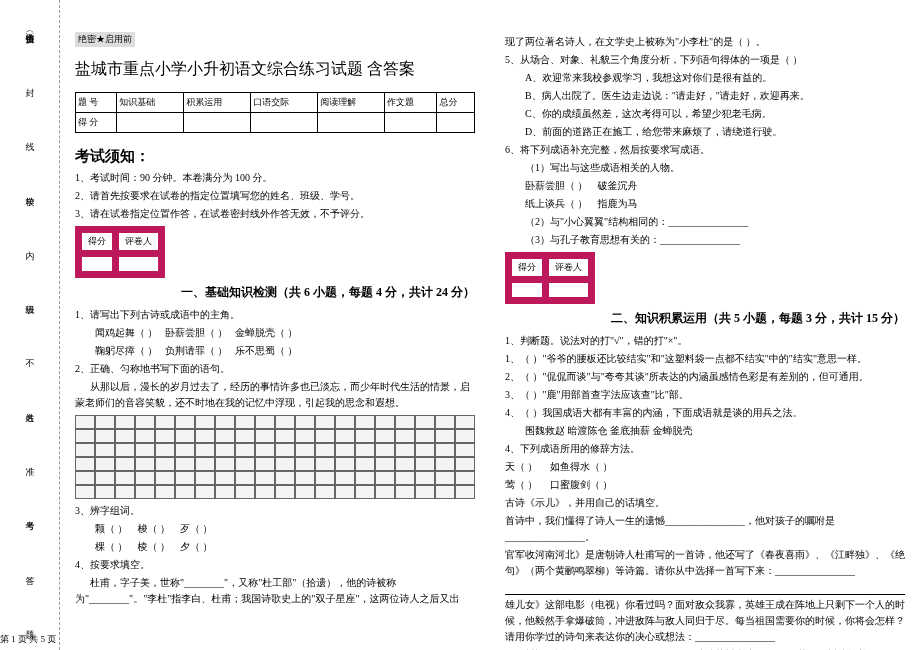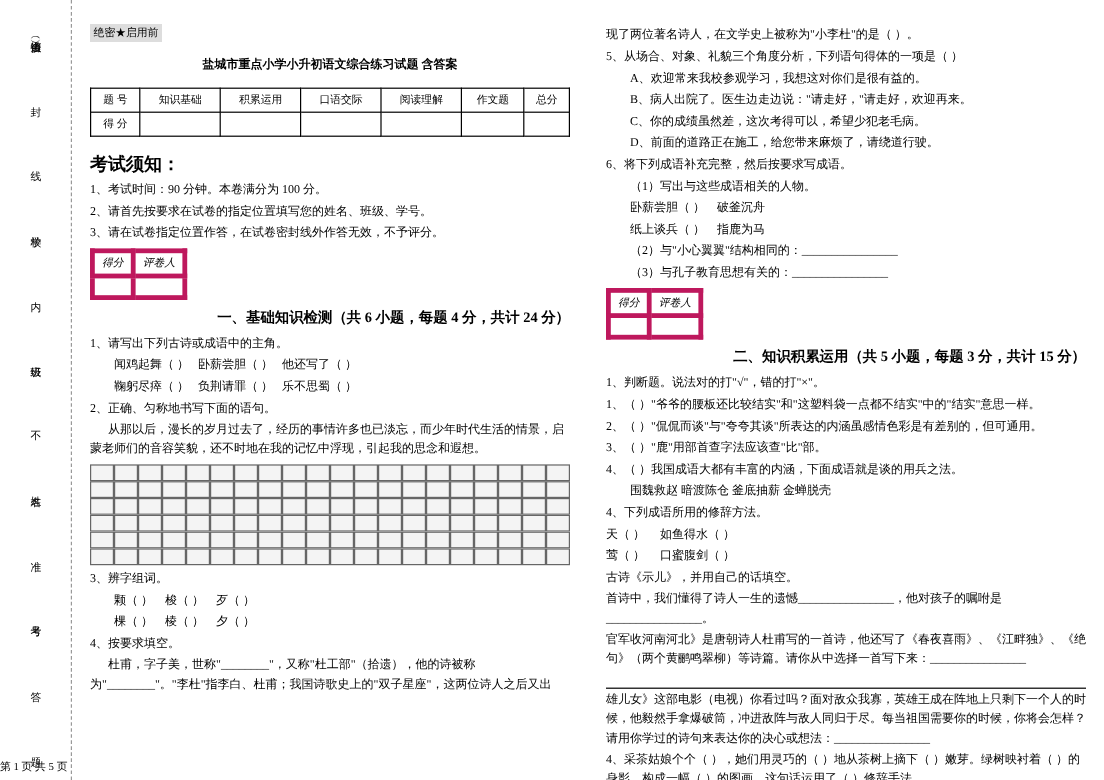--- a/index.html
+++ b/index.html
@@ -1,28 +1,28 @@
 <!DOCTYPE html>
 <html><head>
   <meta charset="utf-8">
   <style>
     * { margin: 0; padding: 0; box-sizing: border-box; }
     body { width: 920px; height: 650px; font-family: "SimSun", serif; font-size: 10px; background: #fff; position: relative; }
     .page { display: flex; width: 100%; height: 100%; }
     .margin-col { width: 60px; border-right: 1px dashed #999; position: relative; }
-    .left-half, .right-half { flex: 1; padding: 20px 15px 10px 15px; }
+    .left-half, .right-half { flex: 1; padding: 32px 15px 10px 15px; }
     .confidential { background: #ddd; font-size: 9px; padding: 1px 3px; display: inline-block; }
-    .title { text-align: center; font-size: 10px; font-weight: bold; margin: 12px 0; }
+    .title { font-size: 16px; font-weight: normal; margin: 12px 0; }
     table.score { border-collapse: collapse; width: 100%; font-size: 9px; margin-bottom: 10px; }
-    table.score td { border: 1px solid #000; padding: 3px 2px; text-align: center; }
+    table.score td { border: 1px solid #000; padding: 3px 2px; }
     .heading { font-size: 15px; font-weight: bold; margin: 14px 0 4px 0; }
     .para { font-size: 10px; line-height: 1.6; margin: 2px 0; }
     .indent { text-indent: 1.5em; }
     table.mini { border-collapse: collapse; font-size: 9px; margin: 4px 0; }
-    table.mini td { border: 4px solid #be185d; padding: 2px 6px; font-style: italic; }
+    table.mini td { border: 7px solid #be185d; padding: 2px 6px; }
     .section-title { text-align: right; font-size: 12px; font-weight: bold; margin: 6px 0; }
     .grid { display: grid; grid-template-columns: repeat(20, 1fr); width: 100%; margin: 4px 0; }
     .grid div { border: 0.5px solid #666; height: 14px; background: #f4f4f4; }
     .footer { position: absolute; bottom: 4px; width: 100%; text-align: left; font-size: 9px; }
     .sub-list { padding-left: 2em; }
     .margin-items { display:flex; flex-direction:column; justify-content:space-around; height:100%; align-items:center; font-size:9px; }
     .margin-items span { writing-mode: vertical-rl; }
   </style>
 </head>
 <body>
@@ -88,21 +88,21 @@
             <td>&nbsp;</td>
           </tr>
     </tbody>
       </table>
     <div class="section-title">一、基础知识检测（共 6 小题，每题 4 分，共计 24 分）</div>
 
     <div class="para">1、请写出下列古诗或成语中的主角。</div>
     <div class="para sub-list">
       <span>闻鸡起舞（    ）</span>&nbsp;&nbsp;
       <span>卧薪尝胆（    ）</span>&nbsp;&nbsp;
-      <span>他还写了（    ）</span>
+      <span>金蝉脱壳（    ）</span>
     </div>
     <div class="para sub-list">
       <span>鞠躬尽瘁（    ）</span>&nbsp;&nbsp;
       <span>负荆请罪（    ）</span>&nbsp;&nbsp;
       <span>乐不思蜀（    ）</span>
     </div>
 
     <div class="para">2、正确、匀称地书写下面的语句。</div>
     <div class="para indent">从那以后，漫长的岁月过去了，经历的事情许多也已淡忘，而少年时代生活的情景，启蒙老师们的音容笑貌，还不时地在我的记忆中浮现，引起我的思念和遐想。</div>
 

